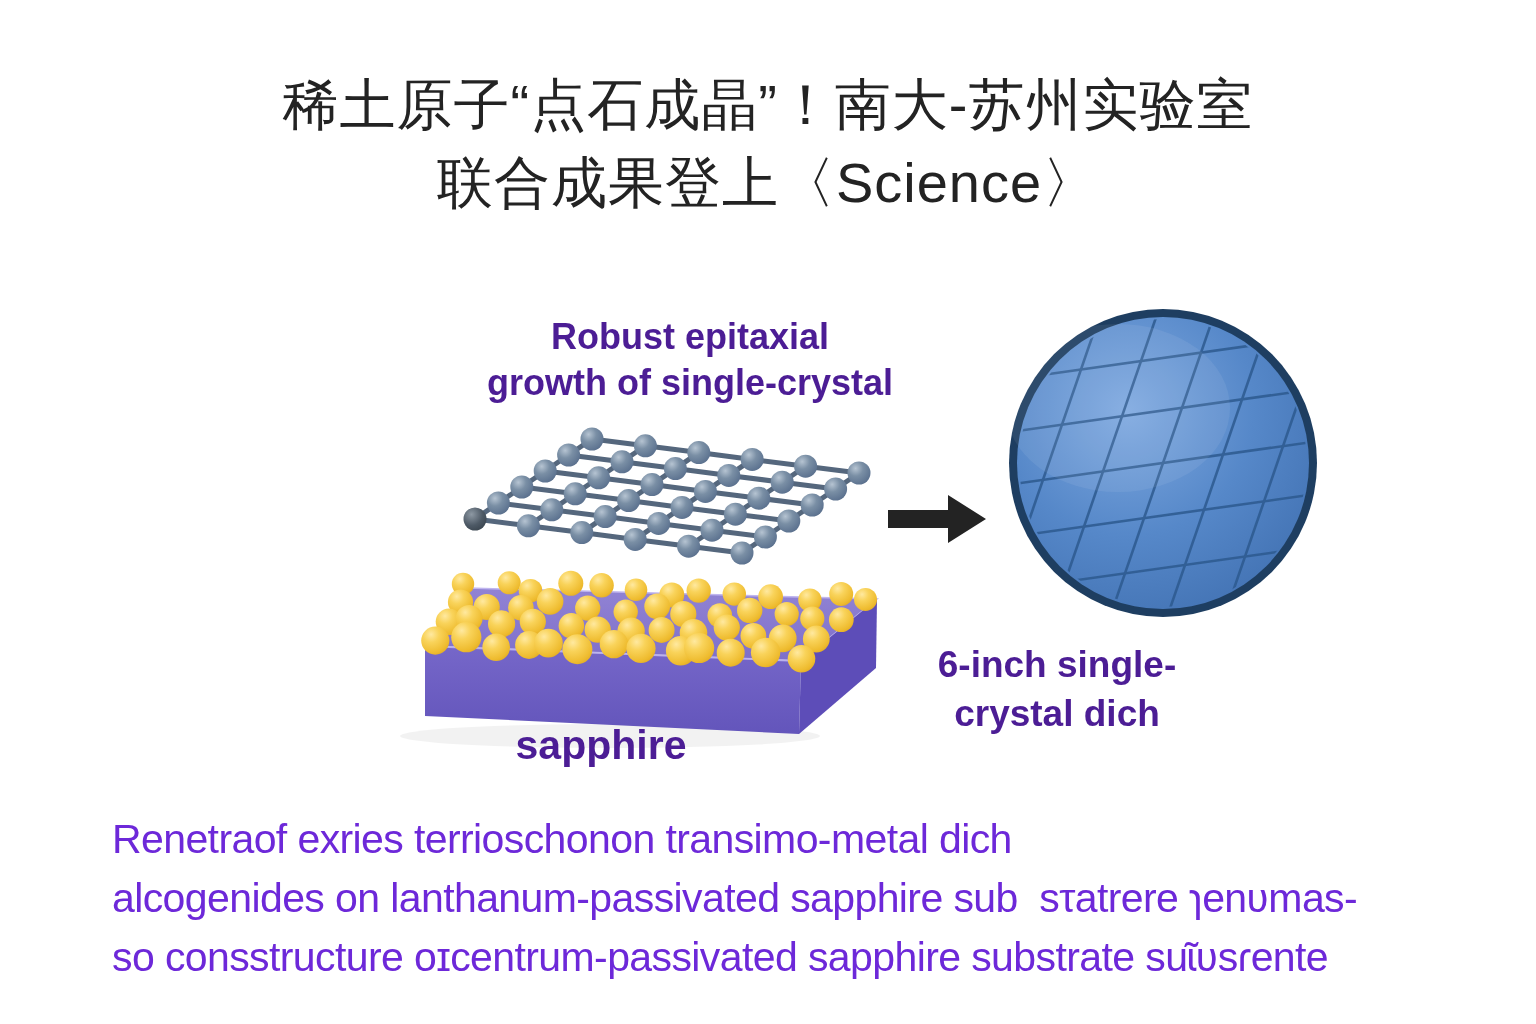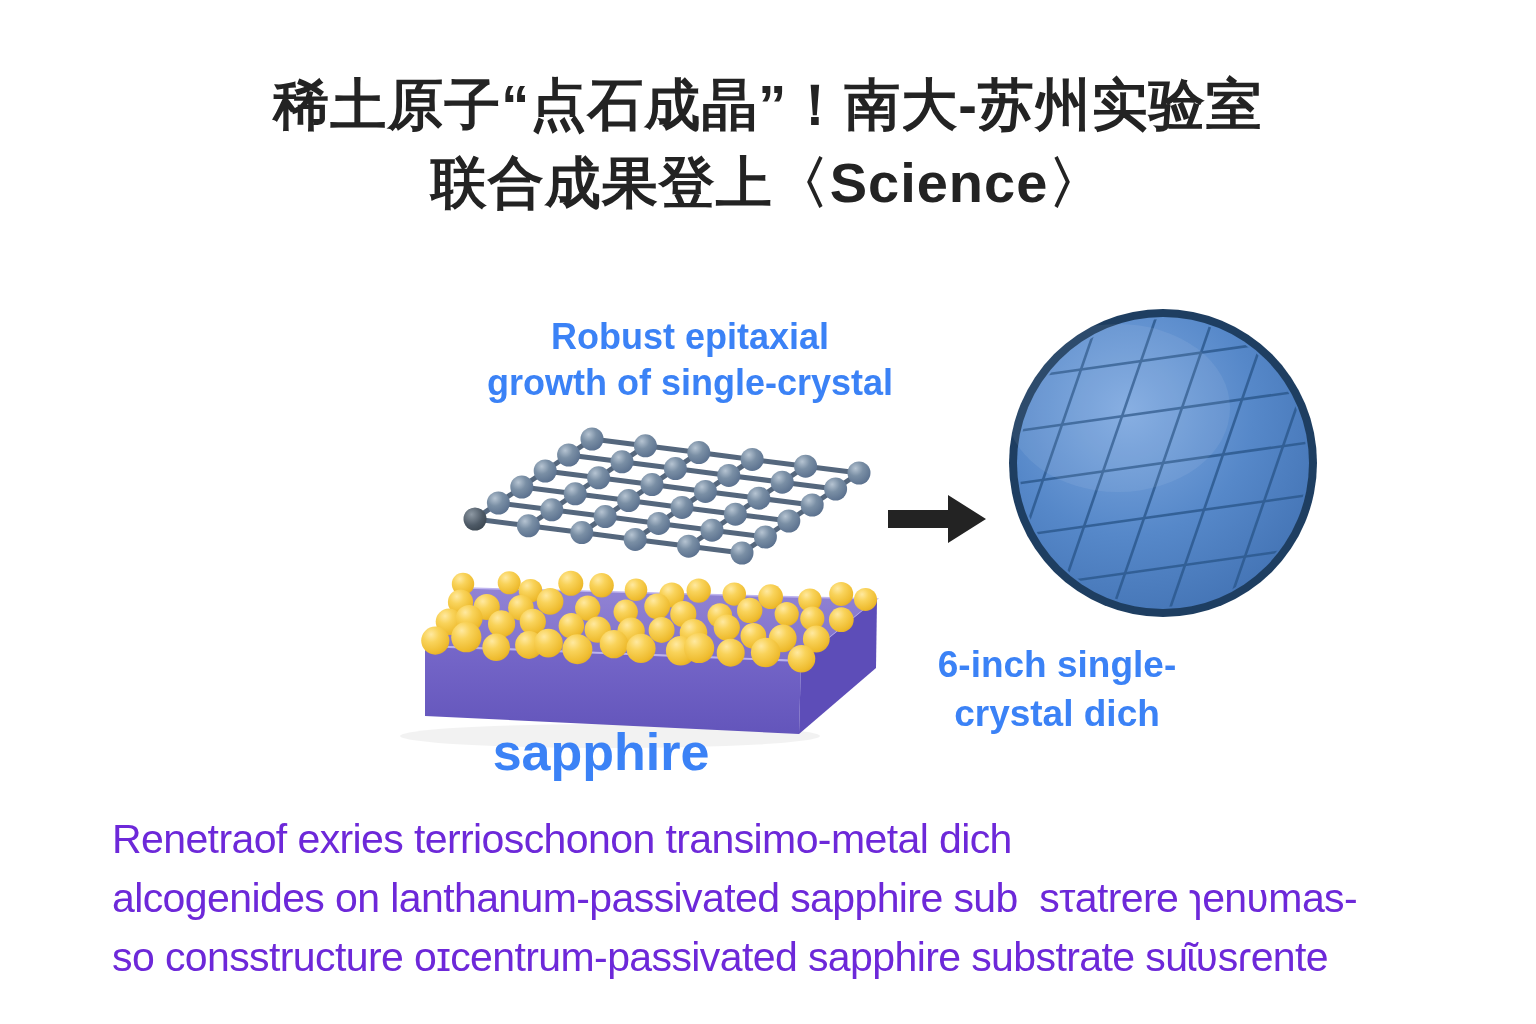--- a/index.html
+++ b/index.html
@@ -2,26 +2,26 @@
 <html><head>
 <meta charset="utf-8">
 <style>
   html,body{margin:0;padding:0;}
   .page{
     position:relative;width:1536px;height:1024px;background:#ffffff;overflow:hidden;
     font-family:"Liberation Sans","DejaVu Sans",sans-serif;color:#1c1c1c;
   }
   .title-block{
     position:absolute;top:66px;left:0;width:1536px;text-align:center;
-    font-weight:bold;font-size:56px;line-height:78px;color:#232323;letter-spacing:1px;
+    font-weight:normal;font-size:56px;line-height:78px;color:#232323;letter-spacing:1px;
   }
   .fig-svg{position:absolute;top:0;left:0;}
-  .label{position:absolute;color:#3b82f6;font-weight:bold;text-align:center;}
+  .label{position:absolute;color:#4c1d95;font-weight:bold;text-align:center;}
   .epitaxial-label{top:314px;left:690px;transform:translateX(-50%);font-size:36px;line-height:46px;white-space:nowrap;}
-  .substrate-label{top:722px;left:601px;transform:translateX(-50%);font-size:52px;}
+  .substrate-label{top:722px;left:601px;transform:translateX(-50%);font-size:41px;}
   .wafer-label{top:640px;left:1057px;transform:translateX(-50%);font-size:37px;line-height:49px;white-space:nowrap;}
   .caption{
     position:absolute;top:810px;left:112px;width:1330px;
     font-size:41px;line-height:59px;font-weight:normal;color:#6d28d9;letter-spacing:-0.6px;
   }
   .caption div{white-space:pre;}
 </style>
 </head>
 <body>
 

